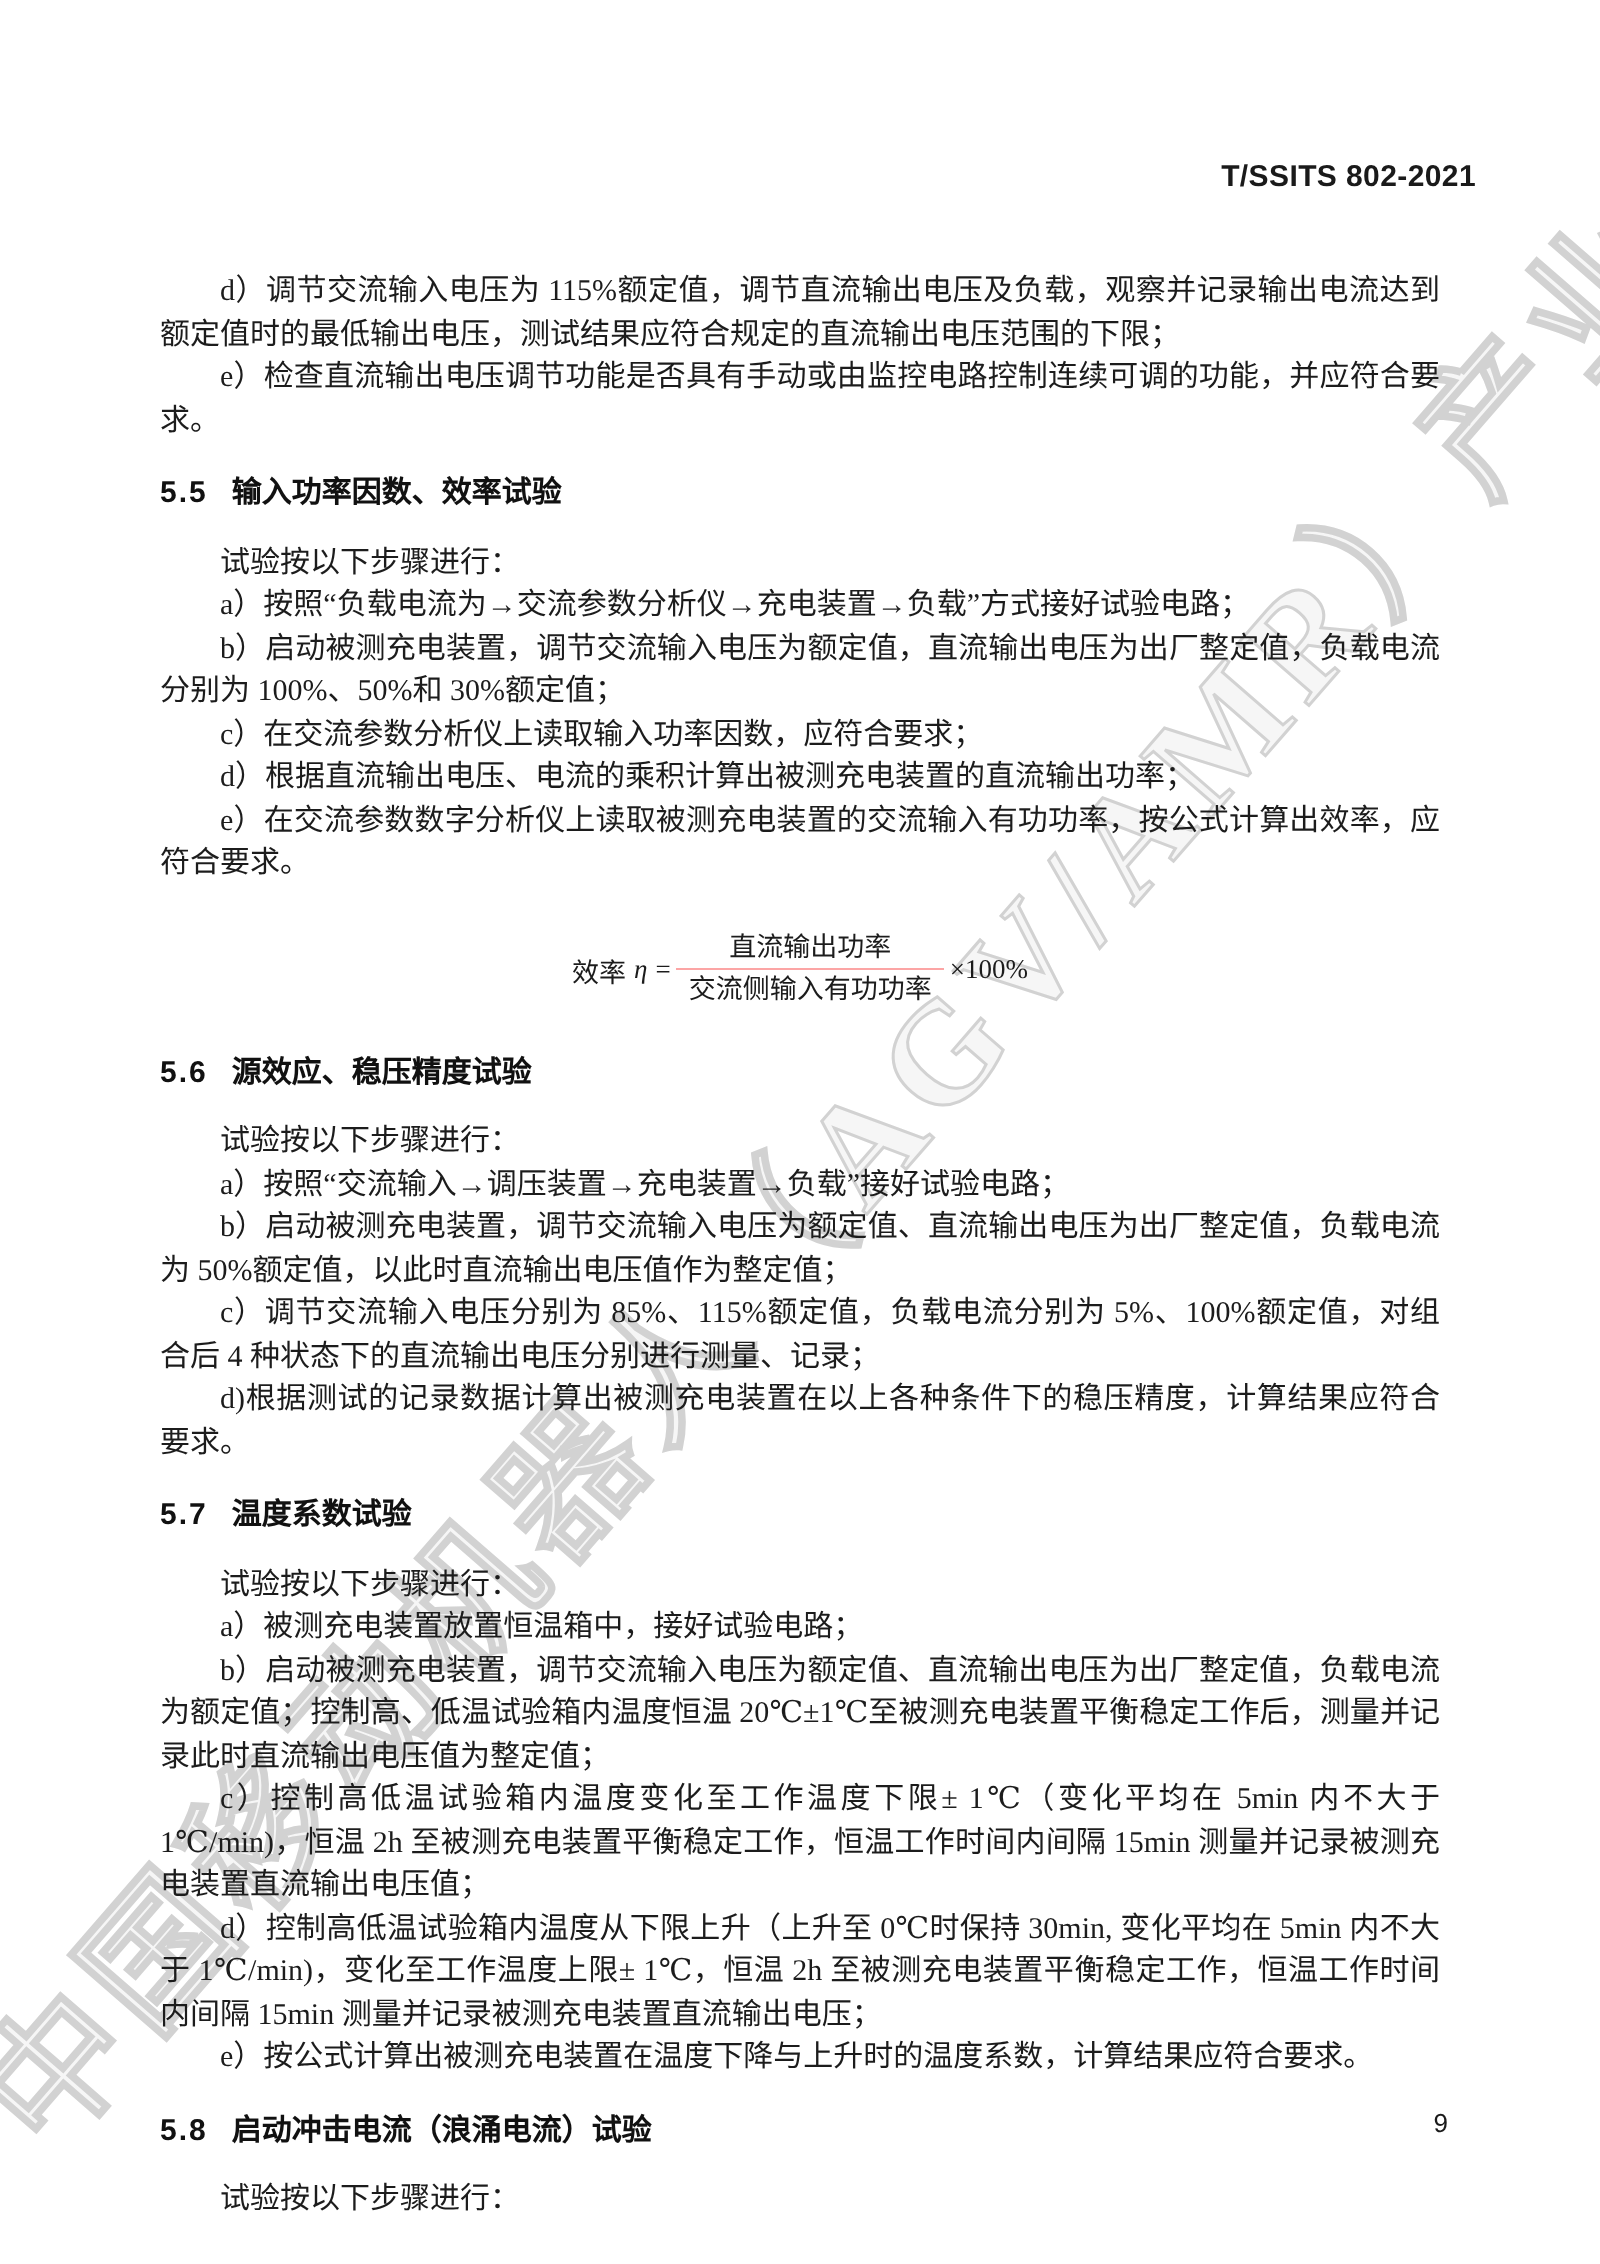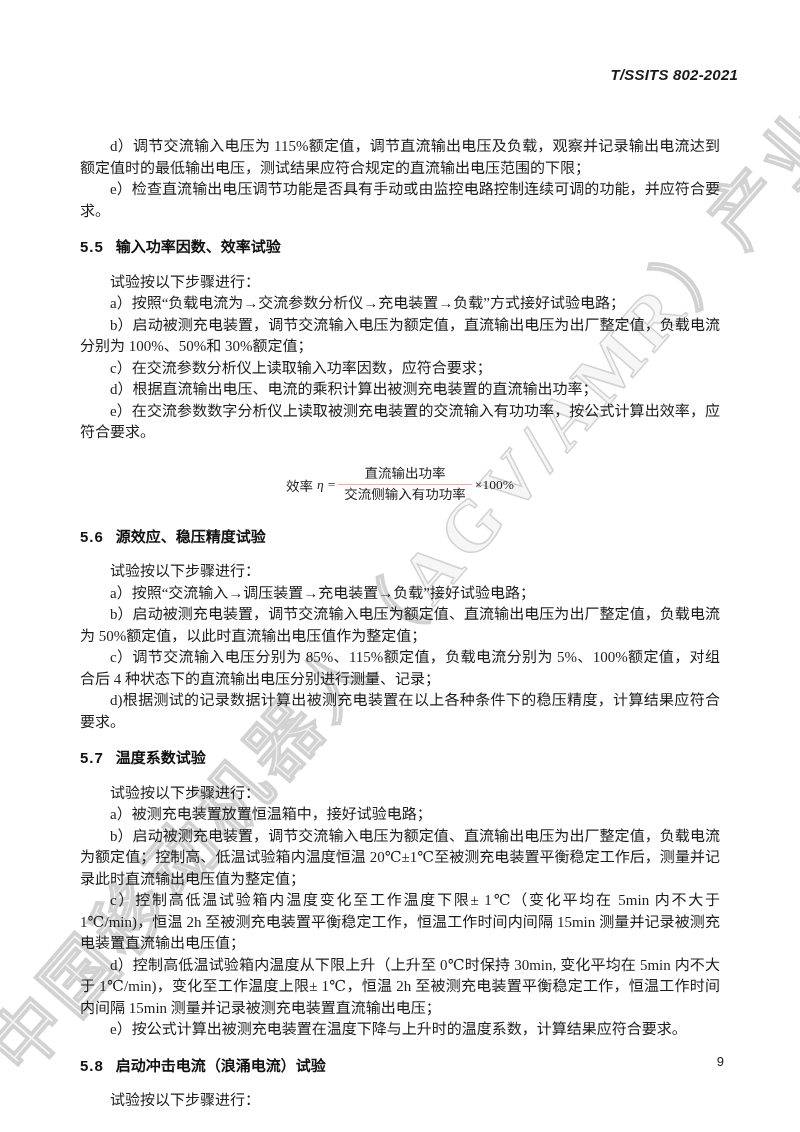--- a/index.html
+++ b/index.html
@@ -14,23 +14,23 @@
     transform:rotate(-49deg);
     font-size:72px;font-weight:bold;letter-spacing:6px;
     color:rgba(205,205,205,0.18);
     -webkit-text-stroke:1.5px #d2d2d2;
     font-family:"Liberation Serif","DejaVu Serif",serif;
     pointer-events:none;
   }
 
   
   .doc-code{
-    position:absolute;top:66px;right:62px;z-index:2;
+    position:absolute;top:80px;right:62px;z-index:2;
     font-family:"Liberation Sans","DejaVu Sans",sans-serif;
-    font-size:15px;font-weight:600;color:#1a1a1a;letter-spacing:0.2px;font-style:italic;
+    font-size:15px;font-weight:600;color:#1a1a1a;letter-spacing:0.2px;
   }
   .page-num{
     position:absolute;top:1054px;right:76px;z-index:2;
     font-family:"Liberation Sans","DejaVu Sans",sans-serif;
     font-size:13px;color:#1a1a1a;
   }
 
   
   main.content{
     position:absolute;left:80px;top:136px;width:640px;z-index:1;

